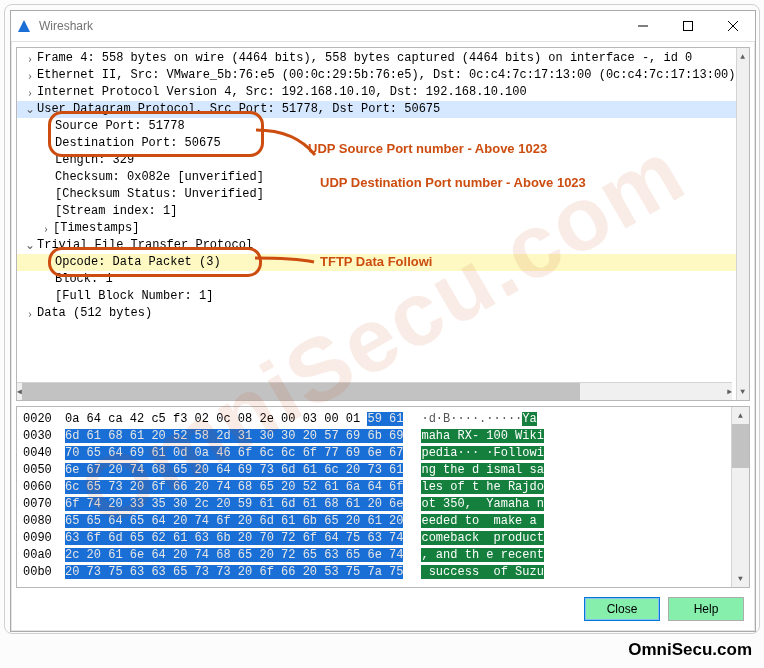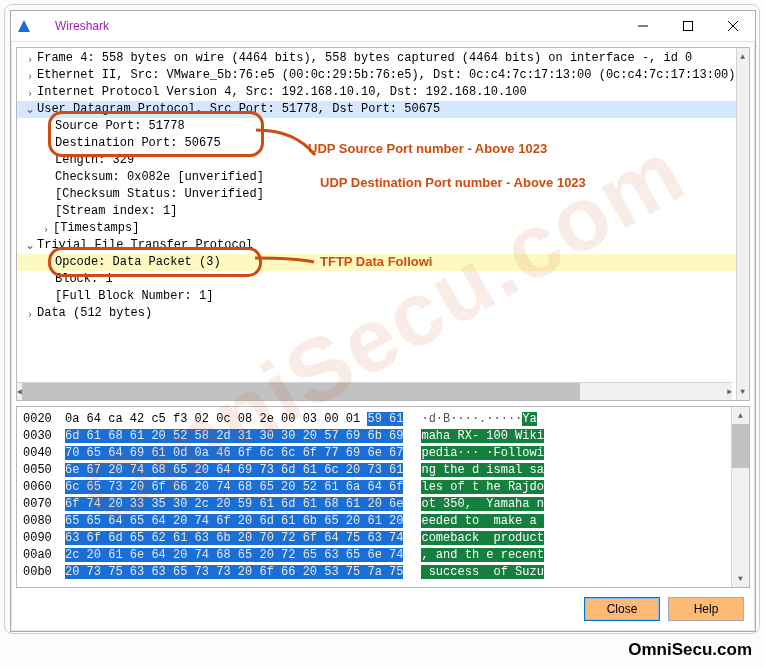--- a/index.html
+++ b/index.html
@@ -3,21 +3,21 @@
 <meta charset="utf-8">
 <style>
   html,body{margin:0;padding:0;width:764px;height:668px;background:#fff;font-family:"Segoe UI",Tahoma,sans-serif;font-size:12px;color:#000;}
   .canvas{position:relative;width:764px;height:668px;background:#fcfcfc;}
   
   .outer-border{position:absolute;left:4px;top:4px;right:4px;bottom:34px;border:1px solid #d0d0d0;border-radius:8px;box-sizing:border-box;}
   
   .window{position:absolute;left:10px;top:10px;width:744px;height:620px;background:#fff;border:1px solid #aaa;box-shadow:0 0 0 1px #e5e5e5 inset;}
   .titlebar{height:30px;border-bottom:1px solid #e0e0e0;display:flex;align-items:center;padding:0 0 0 6px;background:#fff;}
   .app-icon{width:16px;height:16px;margin-right:6px;}
-  .app-title{font-size:12px;color:#a21caf;margin-left:16px;}
+  .app-title{font-size:12px;color:#737373;}
   .win-controls{margin-left:auto;display:flex;}
   .win-btn{width:45px;height:30px;display:flex;align-items:center;justify-content:center;color:#000;}
   .win-btn svg{stroke:#000;stroke-width:1;}
   
   .details{position:absolute;left:5px;top:36px;right:5px;height:352px;border:1px solid #b8b8b8;background:#fff;overflow:hidden;font-family:Consolas,"Courier New",monospace;font-size:12px;line-height:17px;}
   .details-scroll{display:flex;}
   .tree{flex:1;padding:2px 0 2px 0;white-space:nowrap;}
   .row{display:flex;align-items:center;height:17px;padding-left:6px;}
   .row.sel{background:#d6e8ff;}
   .row.sel2{background:#fef9c3;}
@@ -35,21 +35,21 @@
   .hexline{height:17px;}
   .off{color:#000;display:inline-block;width:42px;}
   .hex{display:inline-block;}
   .hex .h{background:#1a6fd6;color:#e5e5e5;}
   .hex .p{color:#000;}
   .asc{display:inline-block;margin-left:18px;}
   .asc .h{background:#15803d;color:#fdfdfd;}
   .asc .p{color:#555;}
   
   .buttons{position:absolute;left:5px;right:5px;bottom:6px;height:32px;display:flex;justify-content:flex-end;gap:8px;align-items:center;padding-right:6px;}
-  .btn{min-width:74px;height:22px;border:1px solid #adadad;background:#fdba74;font-size:12px;display:flex;align-items:center;justify-content:center;}
+  .btn{min-width:74px;height:22px;border:1px solid #adadad;background:#86efac;font-size:12px;display:flex;align-items:center;justify-content:center;}
   .btn.primary{border:1px solid #0078d7;box-shadow:0 0 0 1px #88bef0 inset;}
   
   .bubble{position:absolute;border:3px solid #cc4d0f;border-radius:14px;background:transparent;}
   .anno-text{position:absolute;color:#cc4d0f;font-weight:700;font-family:"Segoe UI","Arial";font-size:13px;line-height:18px;}
   .branding{position:absolute;right:12px;bottom:8px;font-size:17px;font-weight:700;color:#000;}
   
   .watermark{position:absolute;left:50%;top:50%;transform:translate(-50%,-50%) rotate(-30deg);font-size:90px;font-weight:700;letter-spacing:2px;color:rgba(200,70,10,0.10);font-family:Arial,sans-serif;white-space:nowrap;pointer-events:none;}
 </style>
 </head>
 <body>

